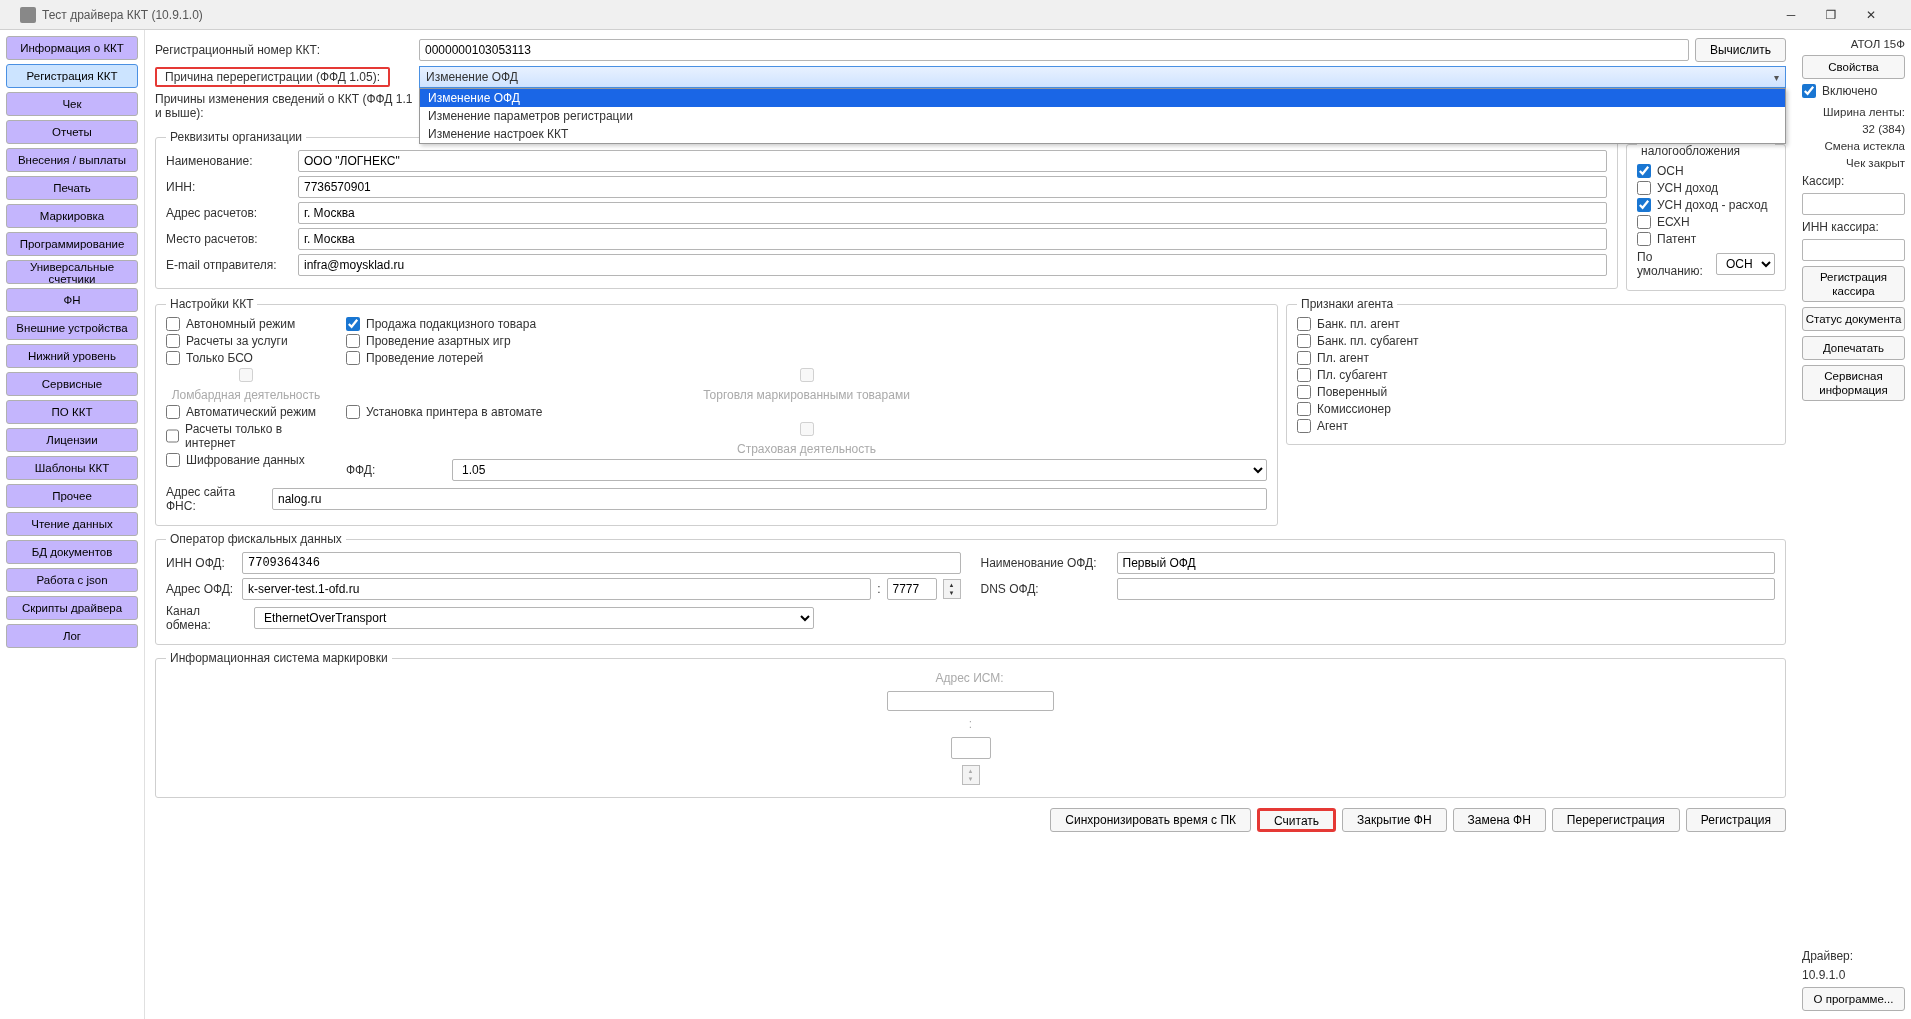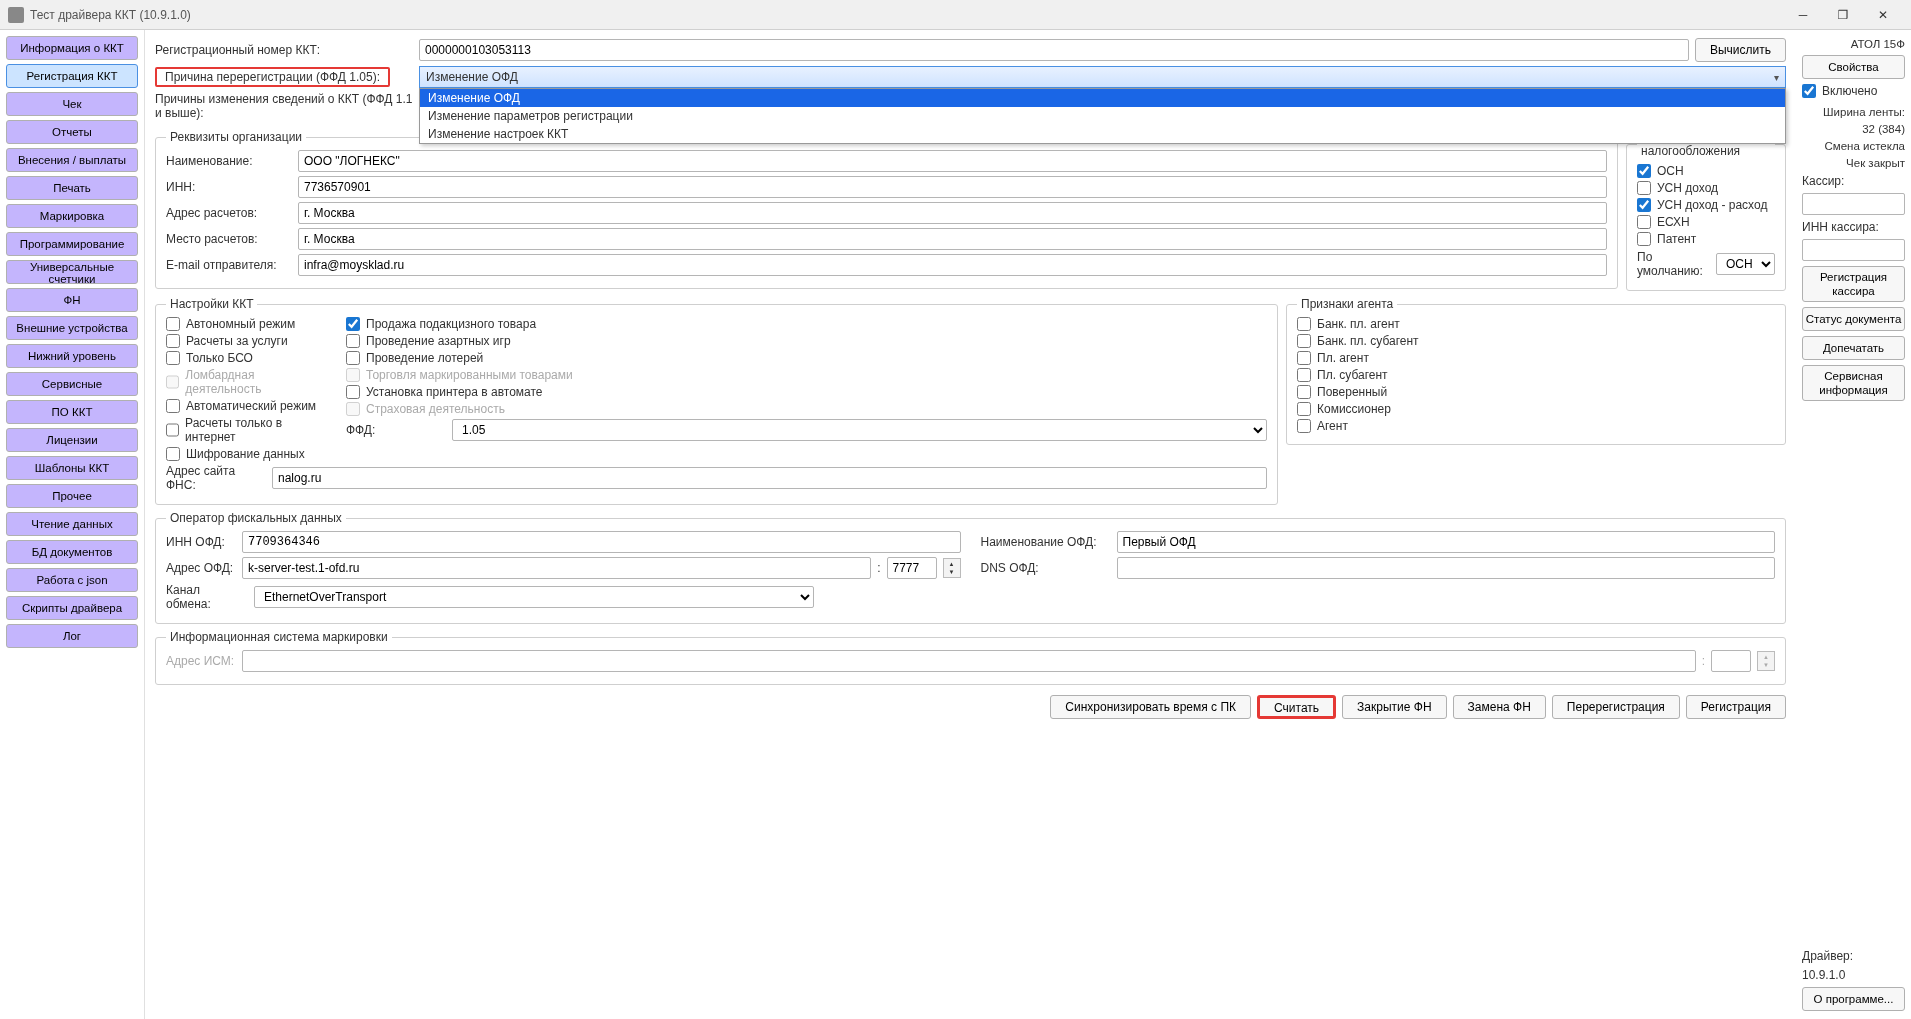--- a/index.html
+++ b/index.html
@@ -1,18 +1,18 @@
 <!DOCTYPE html>
 <html><head>
 <meta charset="utf-8">
 <style>
 * { box-sizing: border-box; margin: 0; padding: 0; }
 body { font-family: 'Segoe UI', Tahoma, Arial, sans-serif; font-size: 12px; background: #fff; color: #333; overflow: hidden; }
 
-.titlebar { height: 30px; background: #f0f0f0; display: flex; align-items: center; padding: 0 8px; border-bottom: 1px solid #d0d0d0; }
+.titlebar { height: 30px; background: #f0f0f0; display: flex; align-items: center; padding: 0 20px; border-bottom: 1px solid #d0d0d0; }
 .titlebar .app-icon { width: 16px; height: 16px; margin-right: 6px; background: #888; border-radius: 2px; }
 .titlebar .title { flex: 1; font-size: 12px; color: #555; }
 .winbtn { width: 40px; height: 26px; display: flex; align-items: center; justify-content: center; color: #333; }
 
 .app-body { display: flex; height: calc(100vh - 30px); }
 
 .sidebar { width: 145px; padding: 6px; display: flex; flex-direction: column; gap: 4px; border-right: 1px solid #e0e0e0; }
 .sidebar button { width: 100%; height: 24px; border: 1px solid #b0b0b0; border-radius: 3px; background: #c4b5fd; font-size: 11.5px; cursor: pointer; }
 .sidebar button.active { background: #cce4ff; border-color: #4a90e2; }
 
@@ -21,21 +21,21 @@
 .lbl { width: 258px; font-size: 12px; color: #333; }
 .lbl-sm { width: 126px; font-size: 12px; color: #333; }
 input[type="text"], select { border: 1px solid #b5b5b5; border-radius: 2px; padding: 2px 5px; height: 22px; font-size: 12px; background: #fff; }
 .btn { border: 1px solid #b0b0b0; border-radius: 3px; background: #f7f7f7; padding: 3px 14px; height: 24px; font-size: 12px; cursor: pointer; }
 
 fieldset { border: 1px solid #cfcfcf; border-radius: 3px; padding: 6px 10px 8px 10px; margin-top: 6px; }
 legend { padding: 0 4px; font-size: 12px; color: #333; }
 .two-col { display: flex; gap: 20px; }
 .chk-row { display: flex; align-items: center; gap: 6px; margin-bottom: 3px; font-size: 12px; }
 input[type="checkbox"] { width: 14px; height: 14px; accent-color: #1976d2; }
-.disabled { color: #aaa; }
+.disabled { color: #aaa; flex-direction: column; }
 
 .highlight-red { border: 2px solid #e53935; border-radius: 2px; padding: 1px 8px; }
 .highlight-btn { border: 3px solid #e53935 !important; }
 
 .dropdown-sel { border: 1px solid #4a90e2; background: linear-gradient(#e8f1ff,#cfe3ff); padding: 2px 6px; position: relative; height: 22px; display:flex; align-items:center; }
 .dropdown-sel::after { content: "▾"; position: absolute; right: 6px; color: #555; font-size: 10px; }
 .dropdown-list { position: absolute; border: 1px solid #999; background: #fff; z-index: 50; box-shadow: 2px 2px 4px rgba(0,0,0,.2); }
 .dropdown-list div { padding: 2px 8px; font-size: 12px; cursor: pointer; }
 .dropdown-list .hl { background: #1a66e6; color: #fff; }
 

